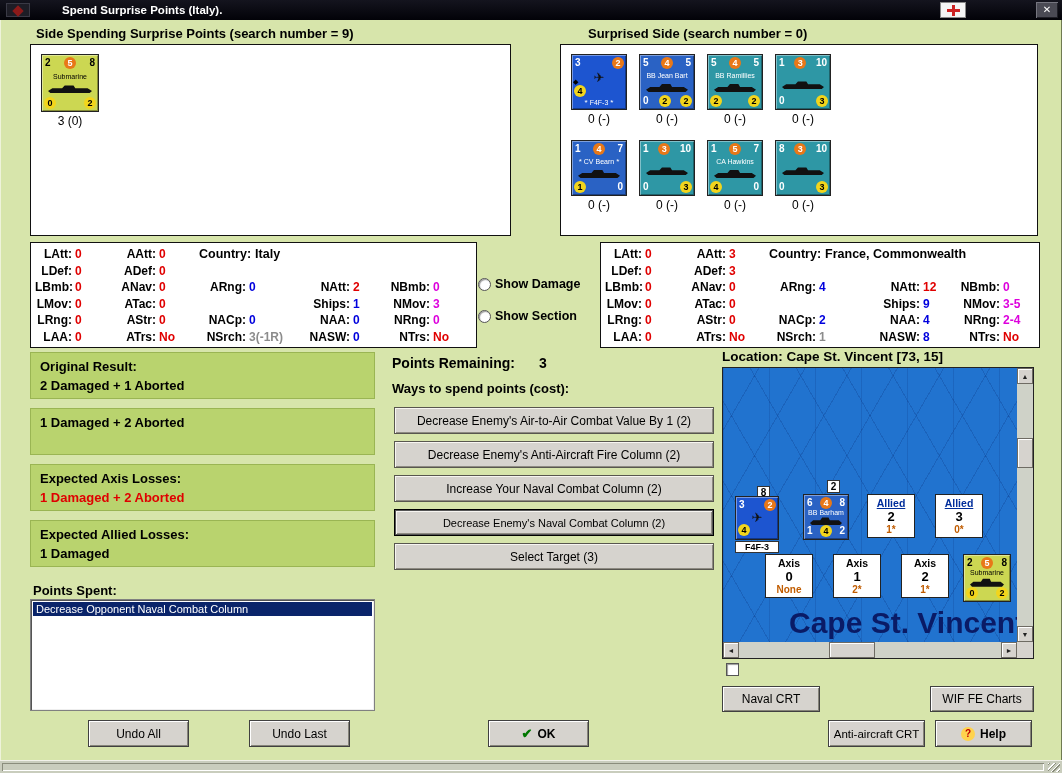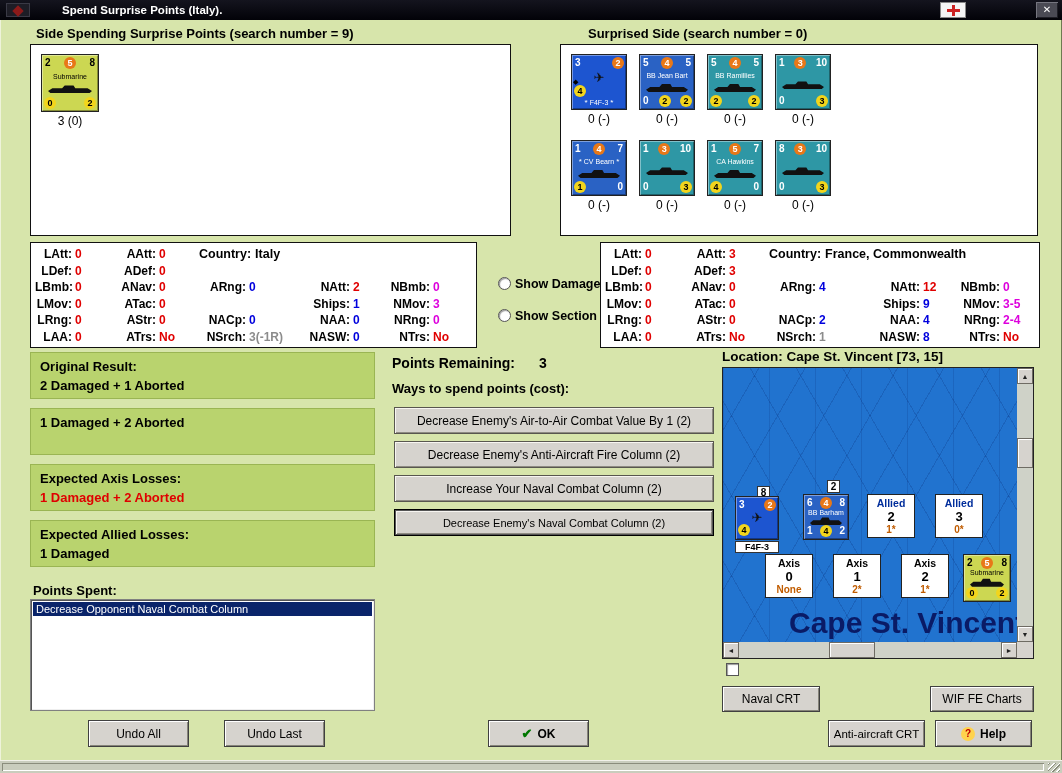--- a/index.html
+++ b/index.html
@@ -54,42 +54,42 @@
   #statsLeft{left:30px;top:242px;width:447px;height:106px;}
   #statsRight{left:600px;top:242px;width:440px;height:106px;}
   .stat-cell{display:flex;align-items:center;font-size:12px;white-space:nowrap;}
   .st-l{font-weight:bold;text-align:right;padding-right:3px;flex:none;}
   .st-v{font-weight:bold;}
   .stat-country{display:flex;align-items:center;font-size:12.5px;font-weight:bold;white-space:nowrap;}
   .st-country-l{padding-right:4px;}
 
   
   .radio-group{position:absolute;left:478px;top:277px;}
-  .radio-row{display:flex;gap:4px;margin-bottom:18px;cursor:pointer;margin-left:20px;}
+  .radio-row{display:flex;align-items:center;gap:4px;margin-bottom:18px;cursor:pointer;}
   .radio-circle{width:13px;height:13px;border-radius:50%;background:#fff;border:1px solid #555;
     box-shadow:inset 1px 1px 1px #999;flex:none;}
   .radio-label{font-size:12.5px;font-weight:bold;}
 
   
   .result-box{position:absolute;left:30px;width:345px;height:47px;background:#b9d36e;border:1px solid #9ab553;padding:4px 9px;}
   .rb-title{font-size:13px;font-weight:bold;line-height:19px;}
   .rb-value{font-size:13px;font-weight:bold;line-height:19px;}
   .points-spent-label{position:absolute;left:33px;top:583px;font-size:13px;font-weight:bold;}
   .points-spent-list{position:absolute;left:30px;top:599px;width:345px;height:112px;background:#fff;
     border:1px solid #808080;box-shadow:inset 1px 1px 0 #555, inset -1px -1px 0 #eee;padding:2px;overflow:hidden;cursor:pointer;}
   .list-item{font-size:11px;padding:1px 3px;}
   .list-item.selected{background:#0a246a;color:#fff;}
 
   
   .btn{position:absolute;background:#d6d3ce;border:1px solid #404040;
     box-shadow:inset 1px 1px 0 #ffffff, inset -1px -1px 0 #868479;
     font-family:"Liberation Sans",sans-serif;font-size:12px;color:#000;
     display:flex;align-items:center;justify-content:center;gap:5px;padding:0;cursor:pointer;}
   .btn-undo-all{left:88px;top:720px;width:101px;height:27px;}
-  .btn-undo-last{left:224px;top:720px;width:101px;height:27px;}
+  .btn-undo-last{left:249px;top:720px;width:101px;height:27px;}
   .btn-ok{left:488px;top:720px;width:101px;height:27px;font-weight:bold;}
   .ok-check{color:#007700;font-size:13px;font-weight:bold;}
   .btn-naval-crt{left:722px;top:686px;width:98px;height:26px;}
   .btn-wif-charts{left:930px;top:686px;width:104px;height:26px;}
   .btn-aa-crt{left:828px;top:720px;width:97px;height:27px;font-size:11.5px;}
   .btn-help{left:935px;top:720px;width:97px;height:27px;font-weight:bold;}
   .help-icon{width:14px;height:14px;border-radius:50%;background:#ffd34d;color:#c00000;font-size:10px;
     font-weight:bold;display:flex;align-items:center;justify-content:center;flex:none;}
 
   
@@ -114,21 +114,21 @@
     cursor:pointer;}
   .map-big-label{position:absolute;left:66px;top:238px;font-size:30px;font-weight:bold;color:#0a1b66;white-space:nowrap;}
   .stack-chip{position:absolute;width:13px;height:13px;background:#fff;border:1px solid #333;
     font-size:10px;font-weight:bold;display:flex;align-items:center;justify-content:center;}
   .map-counter-wrap{position:absolute;}
   .map-counter-label{margin-top:1px;background:#fff;border:1px solid #333;font-size:9px;font-weight:bold;
     text-align:center;padding:0 2px;}
   .factor-box{position:absolute;width:48px;height:44px;background:#fff;border:1px solid #222;
     display:flex;flex-direction:column;align-items:center;justify-content:center;line-height:13px;}
   .fb-side{font-size:10.5px;font-weight:bold;}
-  .fb-side.allied{color:#002d9b;}
+  .fb-side.allied{color:#002d9b;text-decoration:underline;}
   .fb-val{font-size:13px;font-weight:bold;}
   .fb-sub{font-size:10px;font-weight:bold;color:#c05c00;}
 
   
   .vscroll{position:absolute;right:0;top:0;width:16px;height:274px;background:#cfd2c8;}
   .hscroll{position:absolute;left:0;bottom:0;width:294px;height:16px;background:#cfd2c8;}
   .scroll-arrow{position:absolute;width:16px;height:16px;background:#d6d3ce;border:1px solid #6e6b63;
     box-shadow:inset 1px 1px 0 #fff;font-size:7px;display:flex;align-items:center;justify-content:center;color:#222;cursor:pointer;}
   .vscroll .up{top:0;left:0;}
   .vscroll .down{bottom:0;left:0;}
@@ -571,20 +571,21 @@
   <button class="btn btn-undo-all">Undo All</button>
   <button class="btn btn-undo-last">Undo Last</button>
 
   <div class="points-remaining"><span>Points Remaining:</span><span class="pr-value">3</span></div>
   <div class="ways-label">Ways to spend points (cost):</div>
   <div class="spend-buttons" id="spendButtons">
       <button class="spend-btn">Decrease Enemy's Air-to-Air Combat Value By 1 (2)</button>
       <button class="spend-btn">Decrease Enemy's Anti-Aircraft Fire Column (2)</button>
       <button class="spend-btn">Increase Your Naval Combat Column (2)</button>
       <button class="spend-btn focused">Decrease Enemy's Naval Combat Column (2)</button>
+      <button class="spend-btn">Select Target (3)</button>
     </div>
 
   <button class="btn btn-ok">
       <span class="ok-check">✔</span>
       <span>OK</span>
     </button>
 
   <div class="location-heading">Location: Cape St. Vincent [73, 15]</div>
 
   <div class="map-frame">

